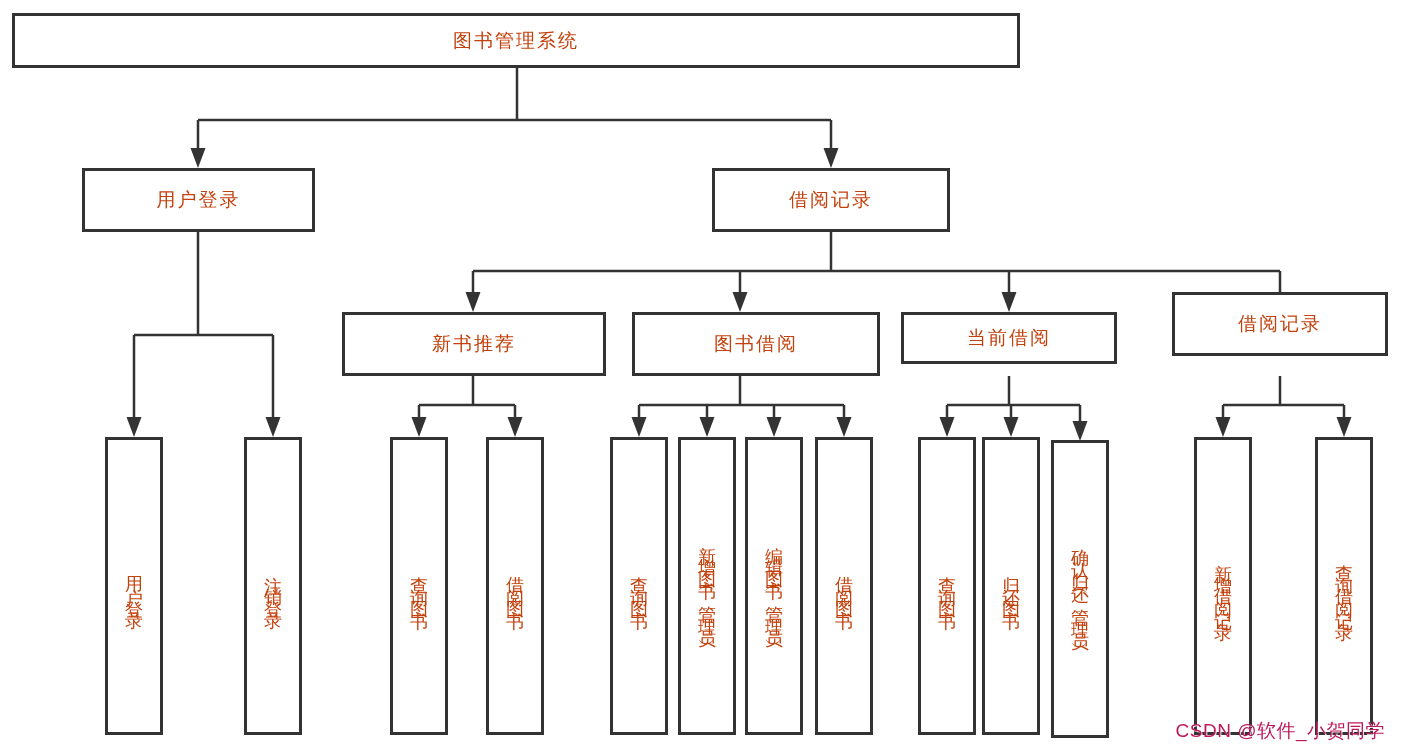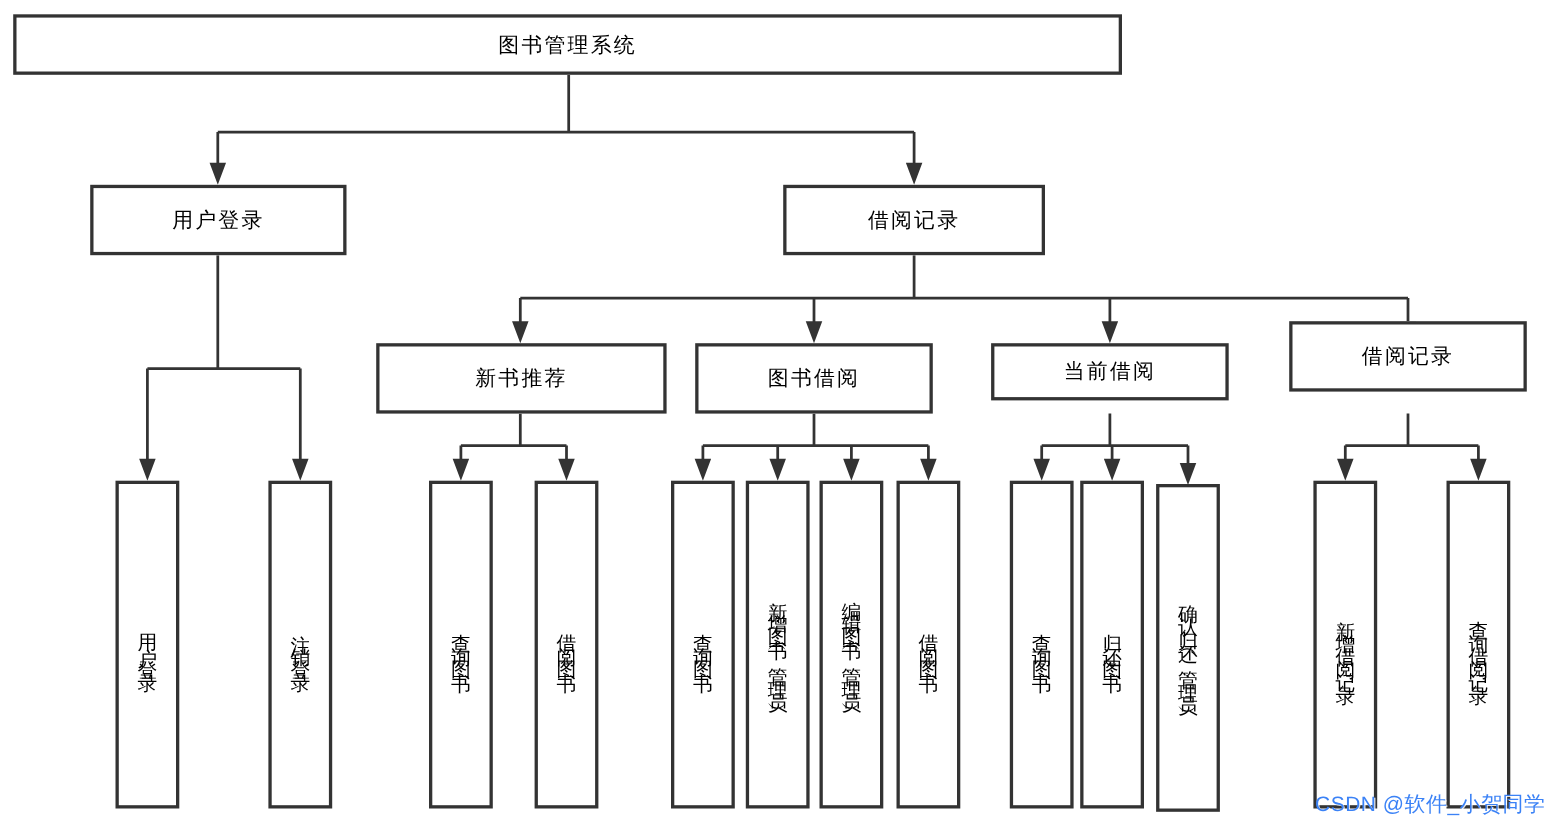--- a/index.html
+++ b/index.html
@@ -11,36 +11,36 @@
     color:#333333;
     overflow:hidden;
   }
   .connector-layer{position:absolute;left:0;top:0;}
   .node{
     position:absolute;
     background:#ffffff;
     border:3px solid #333333;
     box-sizing:border-box;
     display:flex;align-items:center;justify-content:center;
-    color:#000000;
+    color:#c2410c;
   }
   .h-node{font-size:19px;letter-spacing:2px;white-space:nowrap;}
   .v-node{font-size:18px;}
   .v-node .vtext{
     writing-mode:vertical-rl;
     text-orientation:mixed;
     letter-spacing:12px;
     line-height:1;
     white-space:nowrap;
   }
   .watermark{
     position:absolute;
-    right:0;bottom:3px;
+    right:20px;bottom:3px;
     font-size:19px;
-    color:#3b82f6;
+    color:#be185d;
     letter-spacing:0.5px;
     text-shadow:1px 1px 0 rgba(255,255,255,0.85);
     white-space:nowrap;
     text-align:right;
   }
 </style>
 </head>
 <body>
 
 <div class="stage">
@@ -73,21 +73,21 @@
          M1215.5 417 L1230.5 417 L1223 437 Z
          M1336.5 417 L1351.5 417 L1344 437 Z" fill="#333333"></path>
   </svg>
 
   <div class="node h-node" style="left:12px;top:13px;width:1008px;height:55px;">图书管理系统</div>
 
   <div class="node h-node" style="left:82px;top:168px;width:233px;height:64px;">用户登录</div>
   <div class="node h-node" style="left:712px;top:168px;width:238px;height:64px;">借阅记录</div>
 
   <div class="node h-node" style="left:342px;top:312px;width:264px;height:64px;">新书推荐</div>
-  <div class="node h-node" style="left:632px;top:312px;width:216px;height:64px;">图书借阅</div>
+  <div class="node h-node" style="left:632px;top:312px;width:248px;height:64px;">图书借阅</div>
   <div class="node h-node" style="left:901px;top:312px;width:216px;height:52px;text-align:center;">当前借阅</div>
   <div class="node h-node" style="left:1172px;top:292px;width:216px;height:64px;">借阅记录</div>
 
   <div class="node v-node" style="left:105px;top:437px;width:58px;height:298px;">
     <span class="vtext">用户登录</span>
   </div>
   <div class="node v-node" style="left:244px;top:437px;width:58px;height:298px;">
     <span class="vtext">注销登录</span>
   </div>
 

